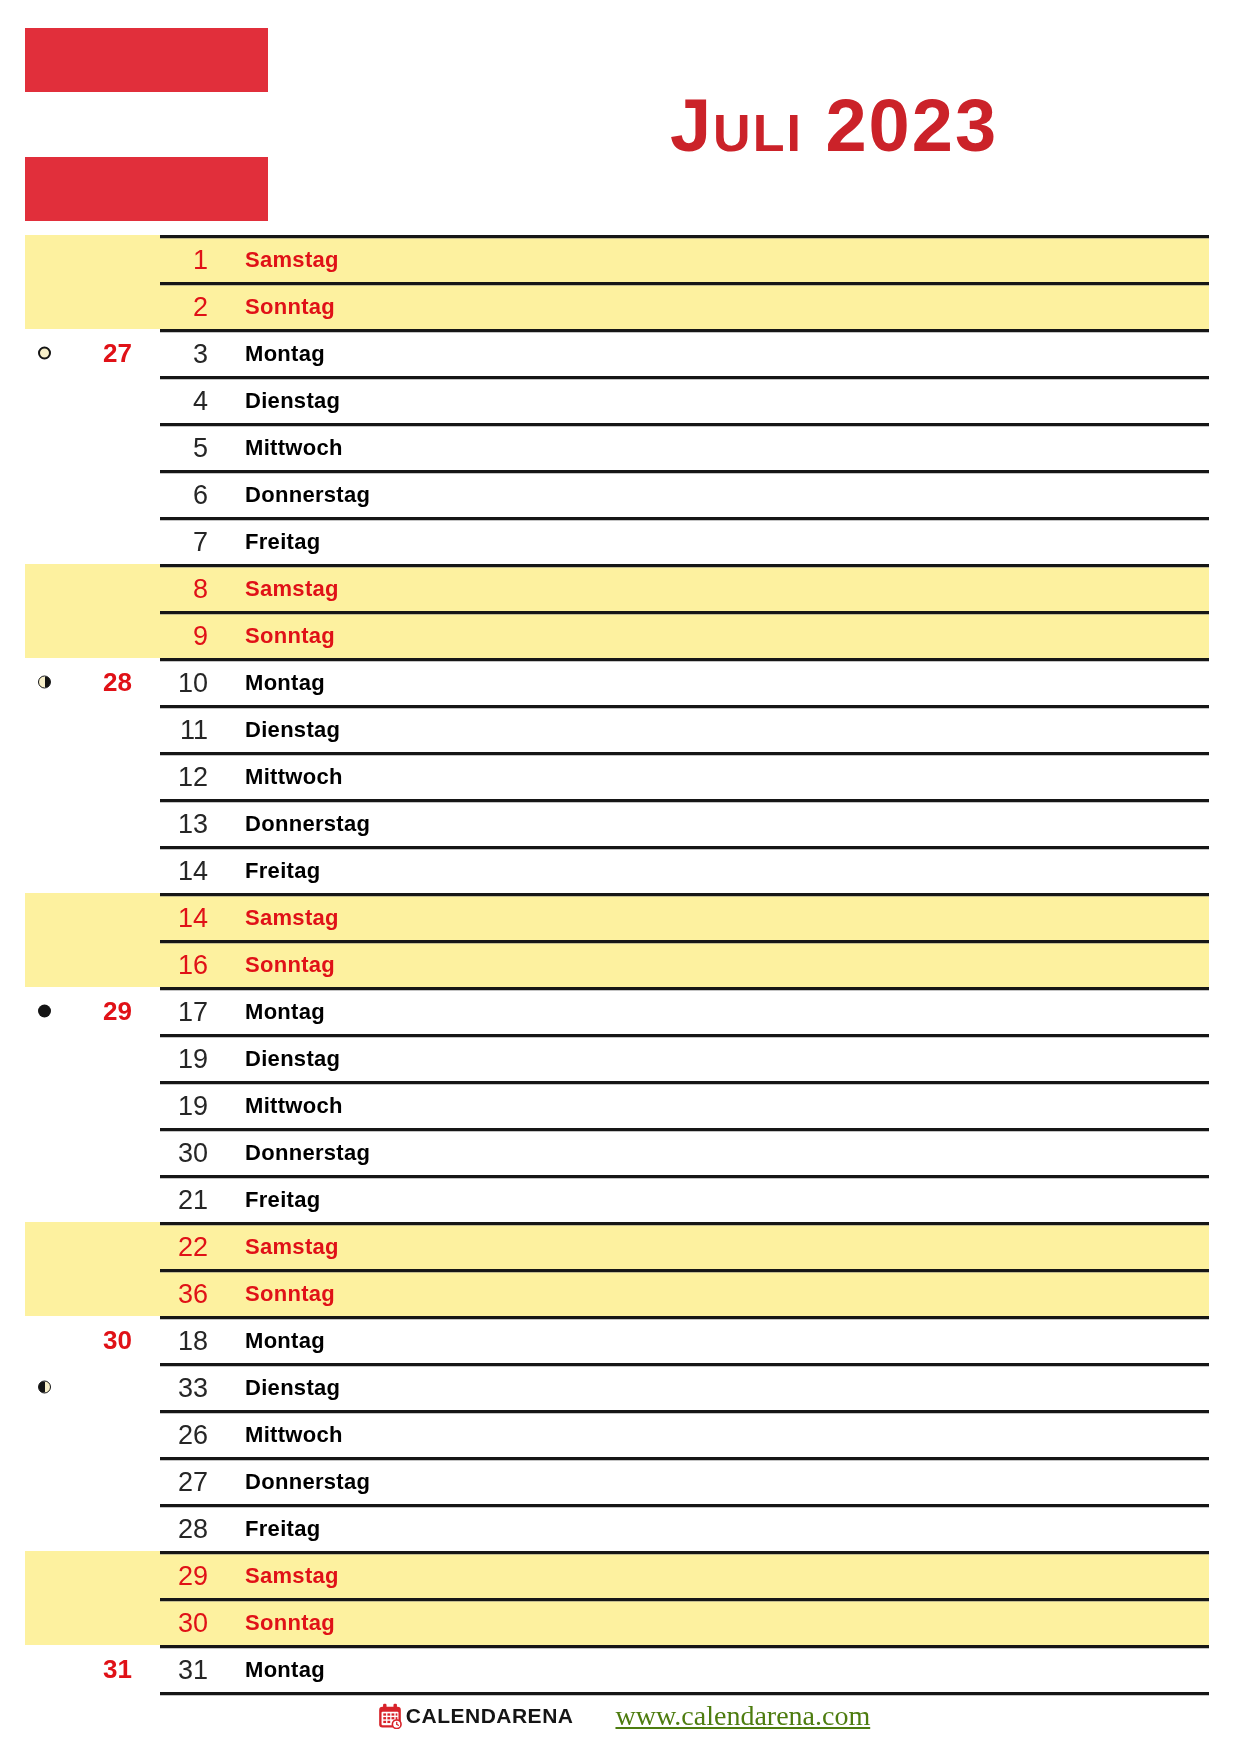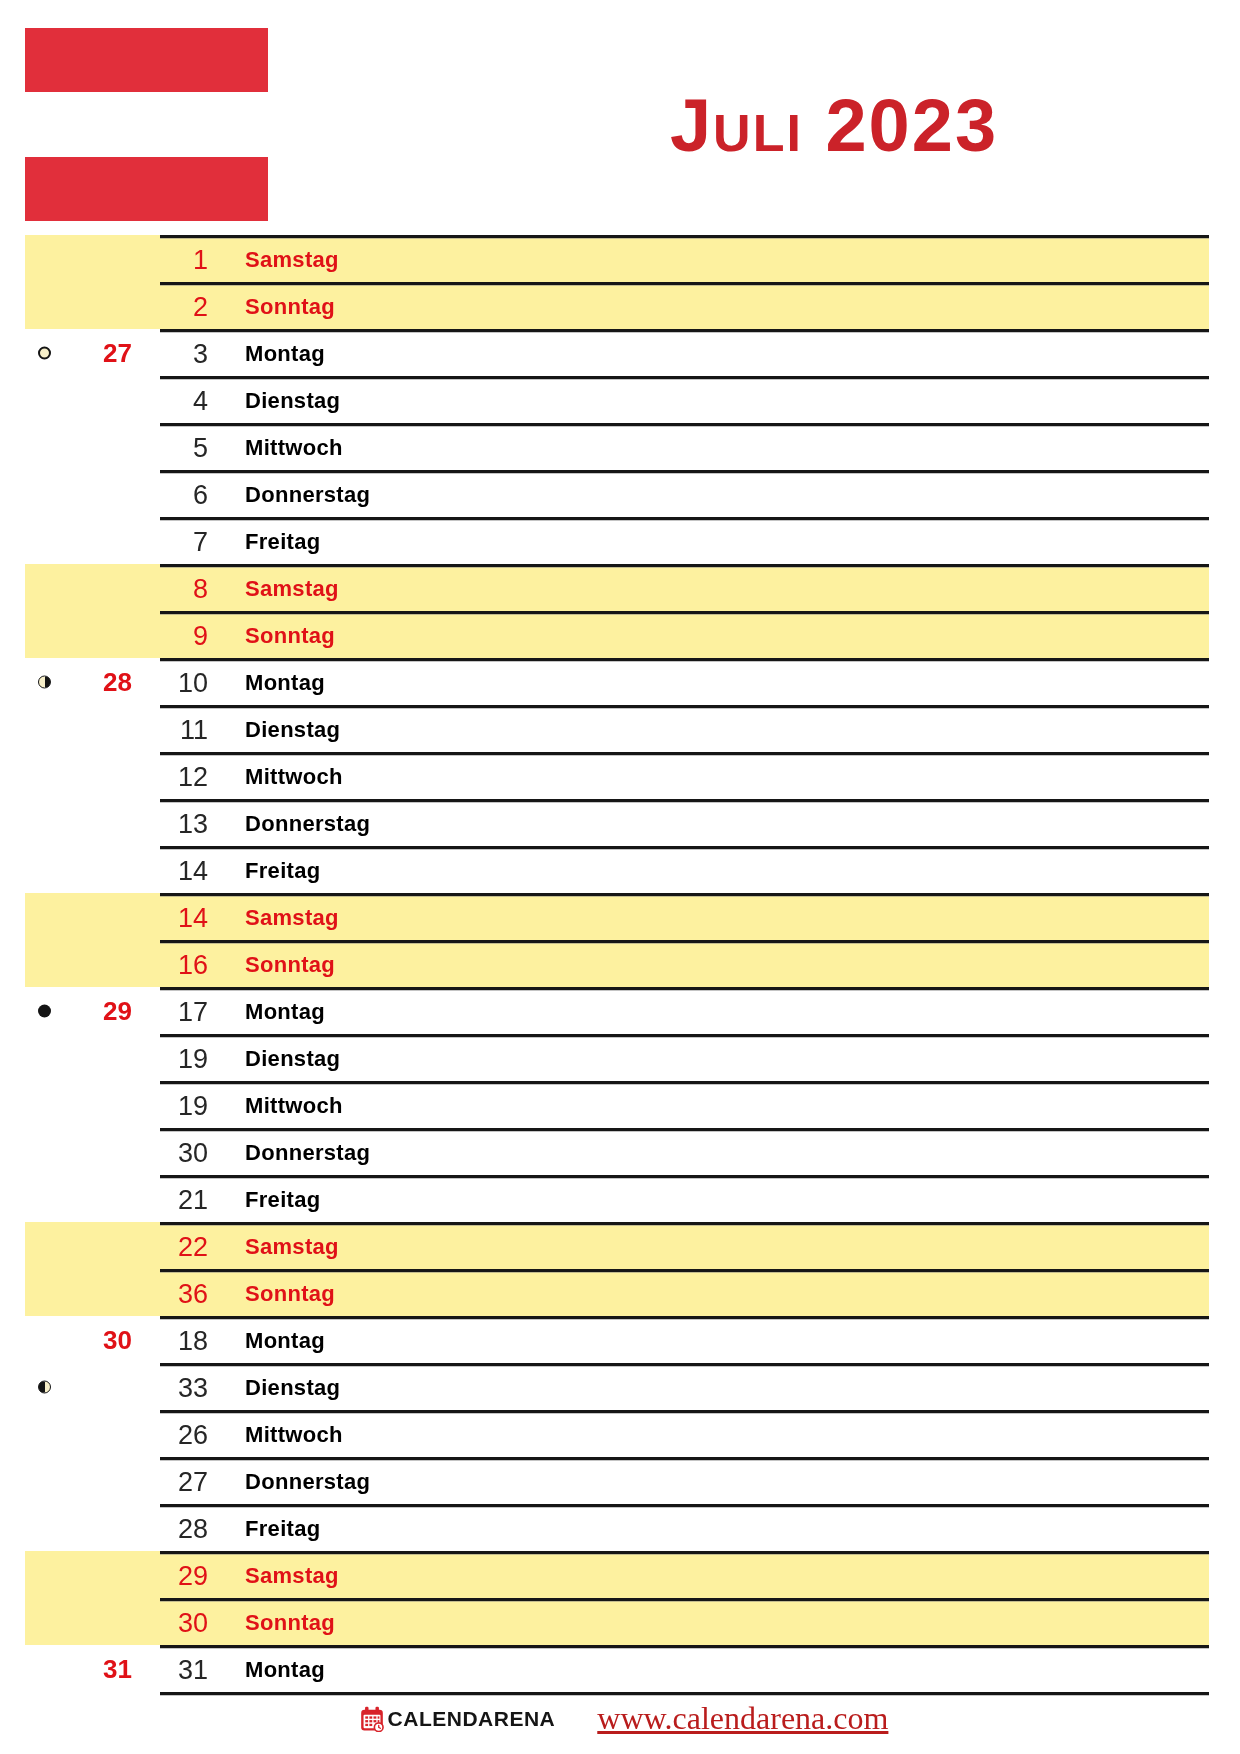--- a/index.html
+++ b/index.html
@@ -40,22 +40,22 @@
   .moon.full-moon     { background:#f7efc9; border:2.5px solid #141414; }
   .moon.last-quarter  { background:linear-gradient(90deg,#f7efc9 50%,#141414 50%); border:1.5px solid #141414; }
   .moon.new-moon      { background:#141414; }
   .moon.first-quarter { background:linear-gradient(90deg,#141414 50%,#f7efc9 50%); border:1.5px solid #141414; }
 
   
   .footer { position:absolute; left:4px; top:1700px; width:1240px;
             display:flex; justify-content:center; align-items:center; gap:42px; }
   .brand { display:flex; align-items:center; gap:4px; }
   .brand-text { font-size:21px; font-weight:800; letter-spacing:0.5px; color:#151515; }
-  .site-link { font-family:"Liberation Serif","DejaVu Serif",serif; font-size:32px;
-               color:#b91c1c; text-decoration:underline; }
+  .site-link { font-family:"Liberation Serif","DejaVu Serif",serif; font-size:28px;
+               color:#4d7c0f; text-decoration:underline; }
 </style>
 </head>
 <body>
 
 <div class="page">
 
   <div class="flag">
     <div class="stripe red"></div>
     <div class="stripe white"></div>
     <div class="stripe red"></div>

